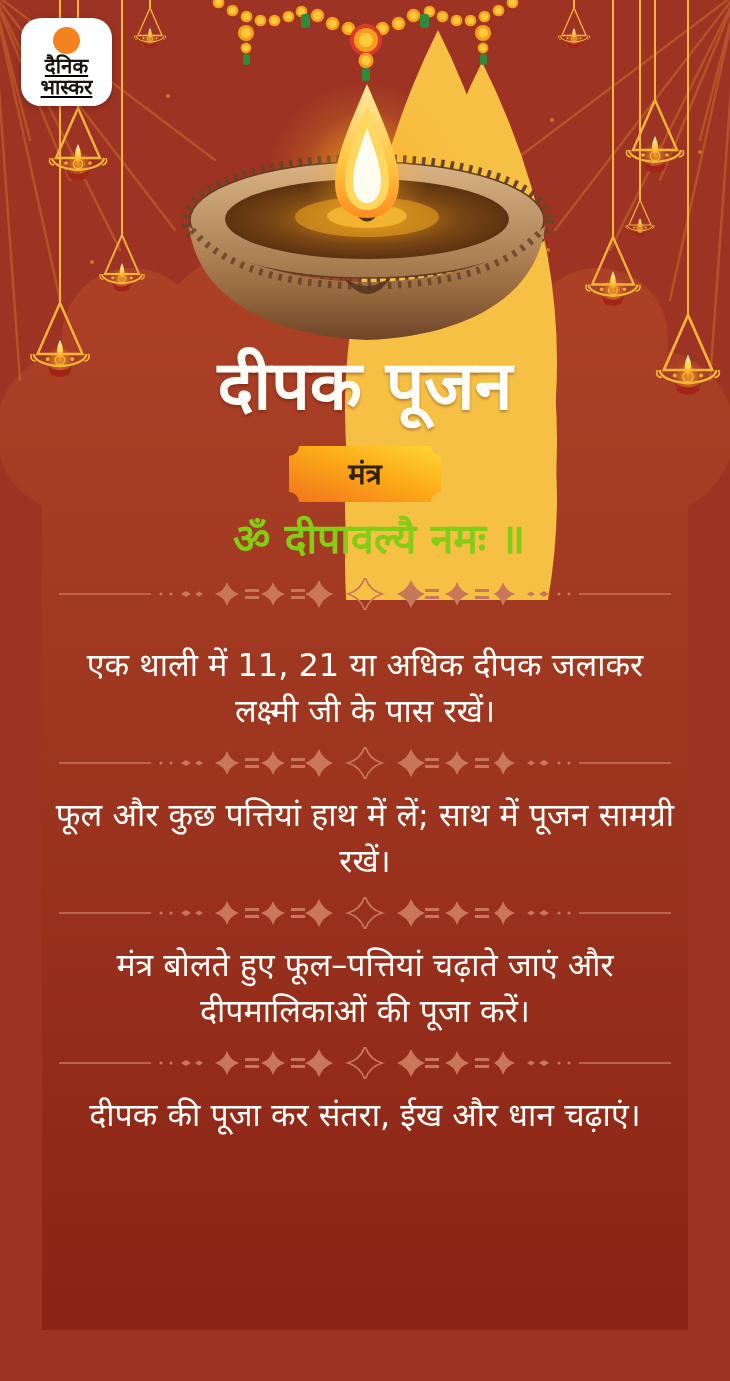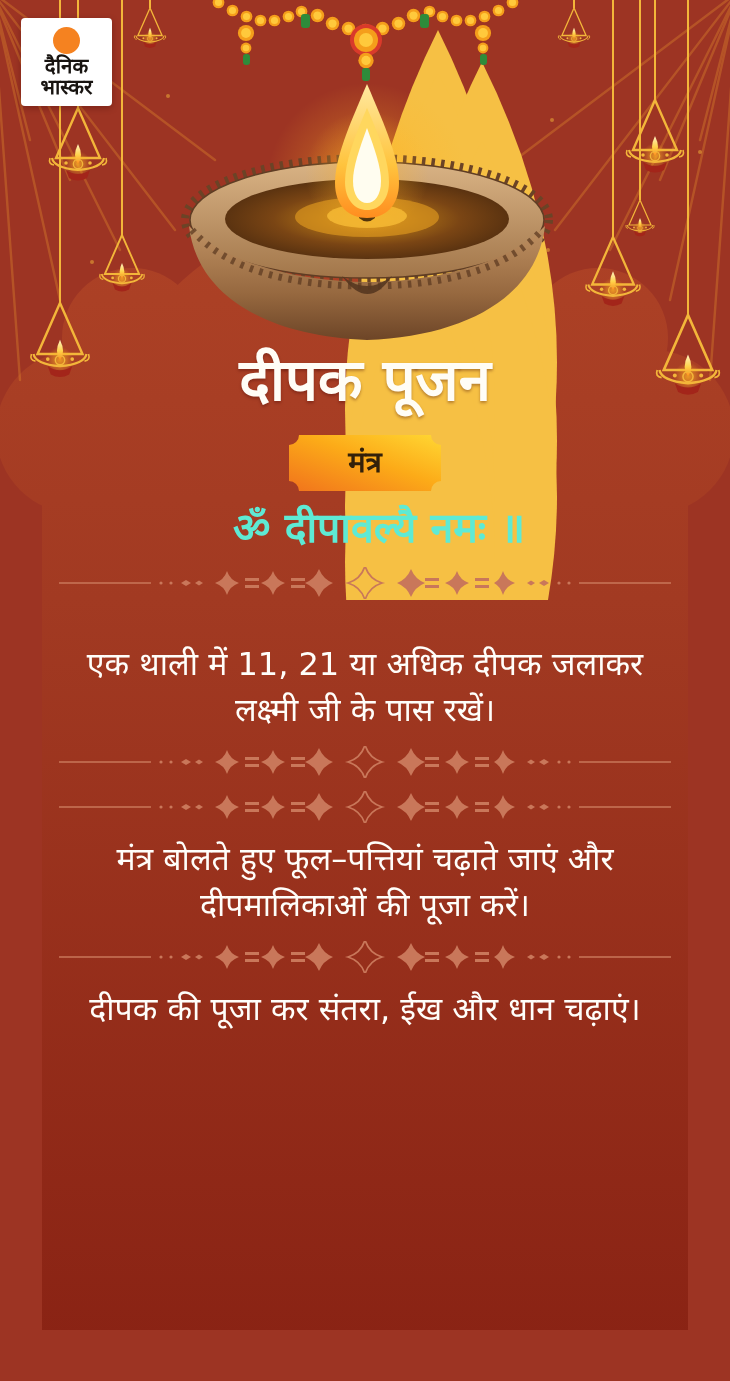--- a/index.html
+++ b/index.html
@@ -12,57 +12,57 @@
   }
 
   
   .arch-layer, .deco-layer { position:absolute; left:0; top:0; pointer-events:none; }
   .arch-layer { width:730px; height:1381px; }
   .deco-layer { width:730px; height:600px; }
 
   
   .logo{
     position:absolute; left:21px; top:18px; width:91px; height:88px;
-    background:#ffffff; border-radius:4px;
+    background:#ffffff; border-radius:20px;
     display:flex; flex-direction:column; align-items:center; justify-content:flex-start;
-    box-shadow:0 2px 6px rgba(60,10,5,.35); z-index:6;
+    box-shadow:0 2px 6px rgba(60,10,5,.35); z-index:6;text-decoration:underline;
   }
   .logo-sun{ width:27px; height:27px; border-radius:50%; background:#f58220; margin-top:9px; }
   .logo-text{ display:flex; flex-direction:column; align-items:center; line-height:1.02; margin-top:2px; }
   .logo-text span{ font-weight:bold; color:#181411; font-size:20.5px; letter-spacing:0; }
 
   
   .diya-photo{ position:absolute; left:172px; top:68px; width:390px; height:285px; z-index:4; }
 
   
   .content{
     position:absolute; left:0; top:348px; width:730px; z-index:5;
     text-align:center; color:#ffffff;
   }
   .page-title{
-    font-size:58px; font-weight:bold; color:#fffdf6; line-height:1.12;
+    font-size:68px; font-weight:bold; color:#fffdf6; line-height:1.12;
     text-shadow:0 2px 3px rgba(70,10,5,.35);
   }
   .badge-wrap{ position:relative; width:152px; height:52px; margin:22px auto 0; }
   .badge-wrap svg{ position:absolute; inset:0; }
   .badge-label{
     position:absolute; inset:0; display:flex; align-items:center; justify-content:center;
     font-size:29px; font-weight:bold; color:#33210a;
   }
   .mantra-line{
-    margin-top:16px; font-size:41px; font-weight:600; color:#5eead4; line-height:1.25;margin-left:28px;
+    margin-top:16px; font-size:41px; font-weight:600; color:#84cc16; line-height:1.25;margin-left:28px;
   }
 
   .steps{ margin-top:0; }
   .step .divider{ display:block; margin:13px auto 0; width:612px; height:32px; }
   .step-text{
     margin:13px auto 0; max-width:628px;
     font-size:32px; line-height:46px; font-weight:500; color:#fffefa;
   }
-  .step:first-child .step-text{ margin-top:42px; }
+  .step:first-child .step-text{ margin-top:32px; }
 </style>
 </head>
 <body>
 
 <div class="poster">
 
   <svg class="arch-layer" viewBox="0 0 730 1381" xmlns="http://www.w3.org/2000/svg">
     <defs>
       <linearGradient id="archGrad" x1="0" y1="200" x2="0" y2="1340" gradientUnits="userSpaceOnUse">
         <stop offset="0" stop-color="#ae4226"></stop>
@@ -307,20 +307,21 @@
     <svg class="divider" viewBox="0 0 612 32" xmlns="http://www.w3.org/2000/svg">
       <use href="#dividerSym"></use>
     </svg>
     <p class="step-text">एक थाली में 11, 21 या अधिक दीपक जलाकर लक्ष्मी जी के पास रखें।</p>
   </div>
 
   <div class="step">
     <svg class="divider" viewBox="0 0 612 32" xmlns="http://www.w3.org/2000/svg">
       <use href="#dividerSym"></use>
     </svg>
+    <p class="step-text">फूल और कुछ पत्तियां हाथ में लें; साथ में पूजन सामग्री रखें।</p>
   </div>
 
   <div class="step">
     <svg class="divider" viewBox="0 0 612 32" xmlns="http://www.w3.org/2000/svg">
       <use href="#dividerSym"></use>
     </svg>
     <p class="step-text">मंत्र बोलते हुए फूल–पत्तियां चढ़ाते जाएं और दीपमालिकाओं की पूजा करें।</p>
   </div>
 
   <div class="step">

